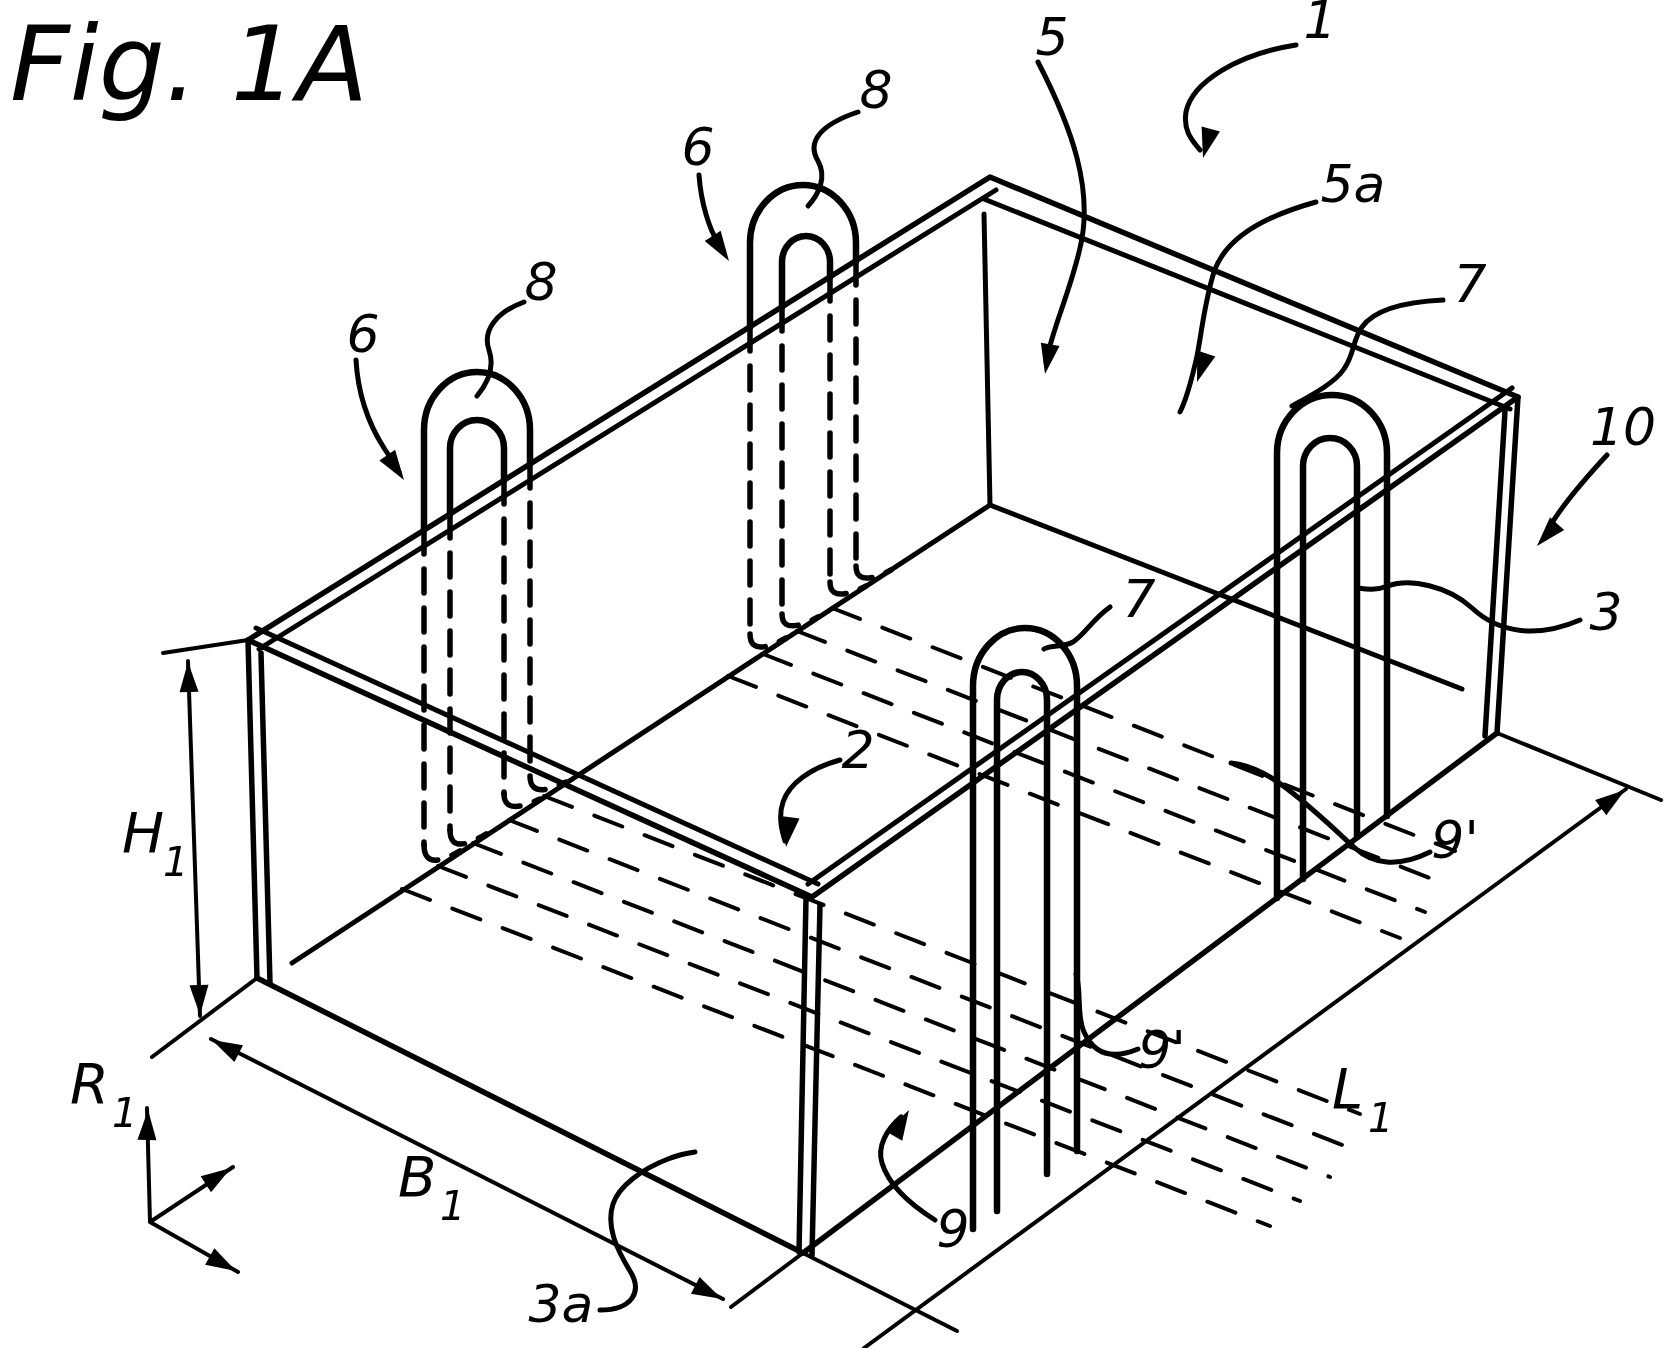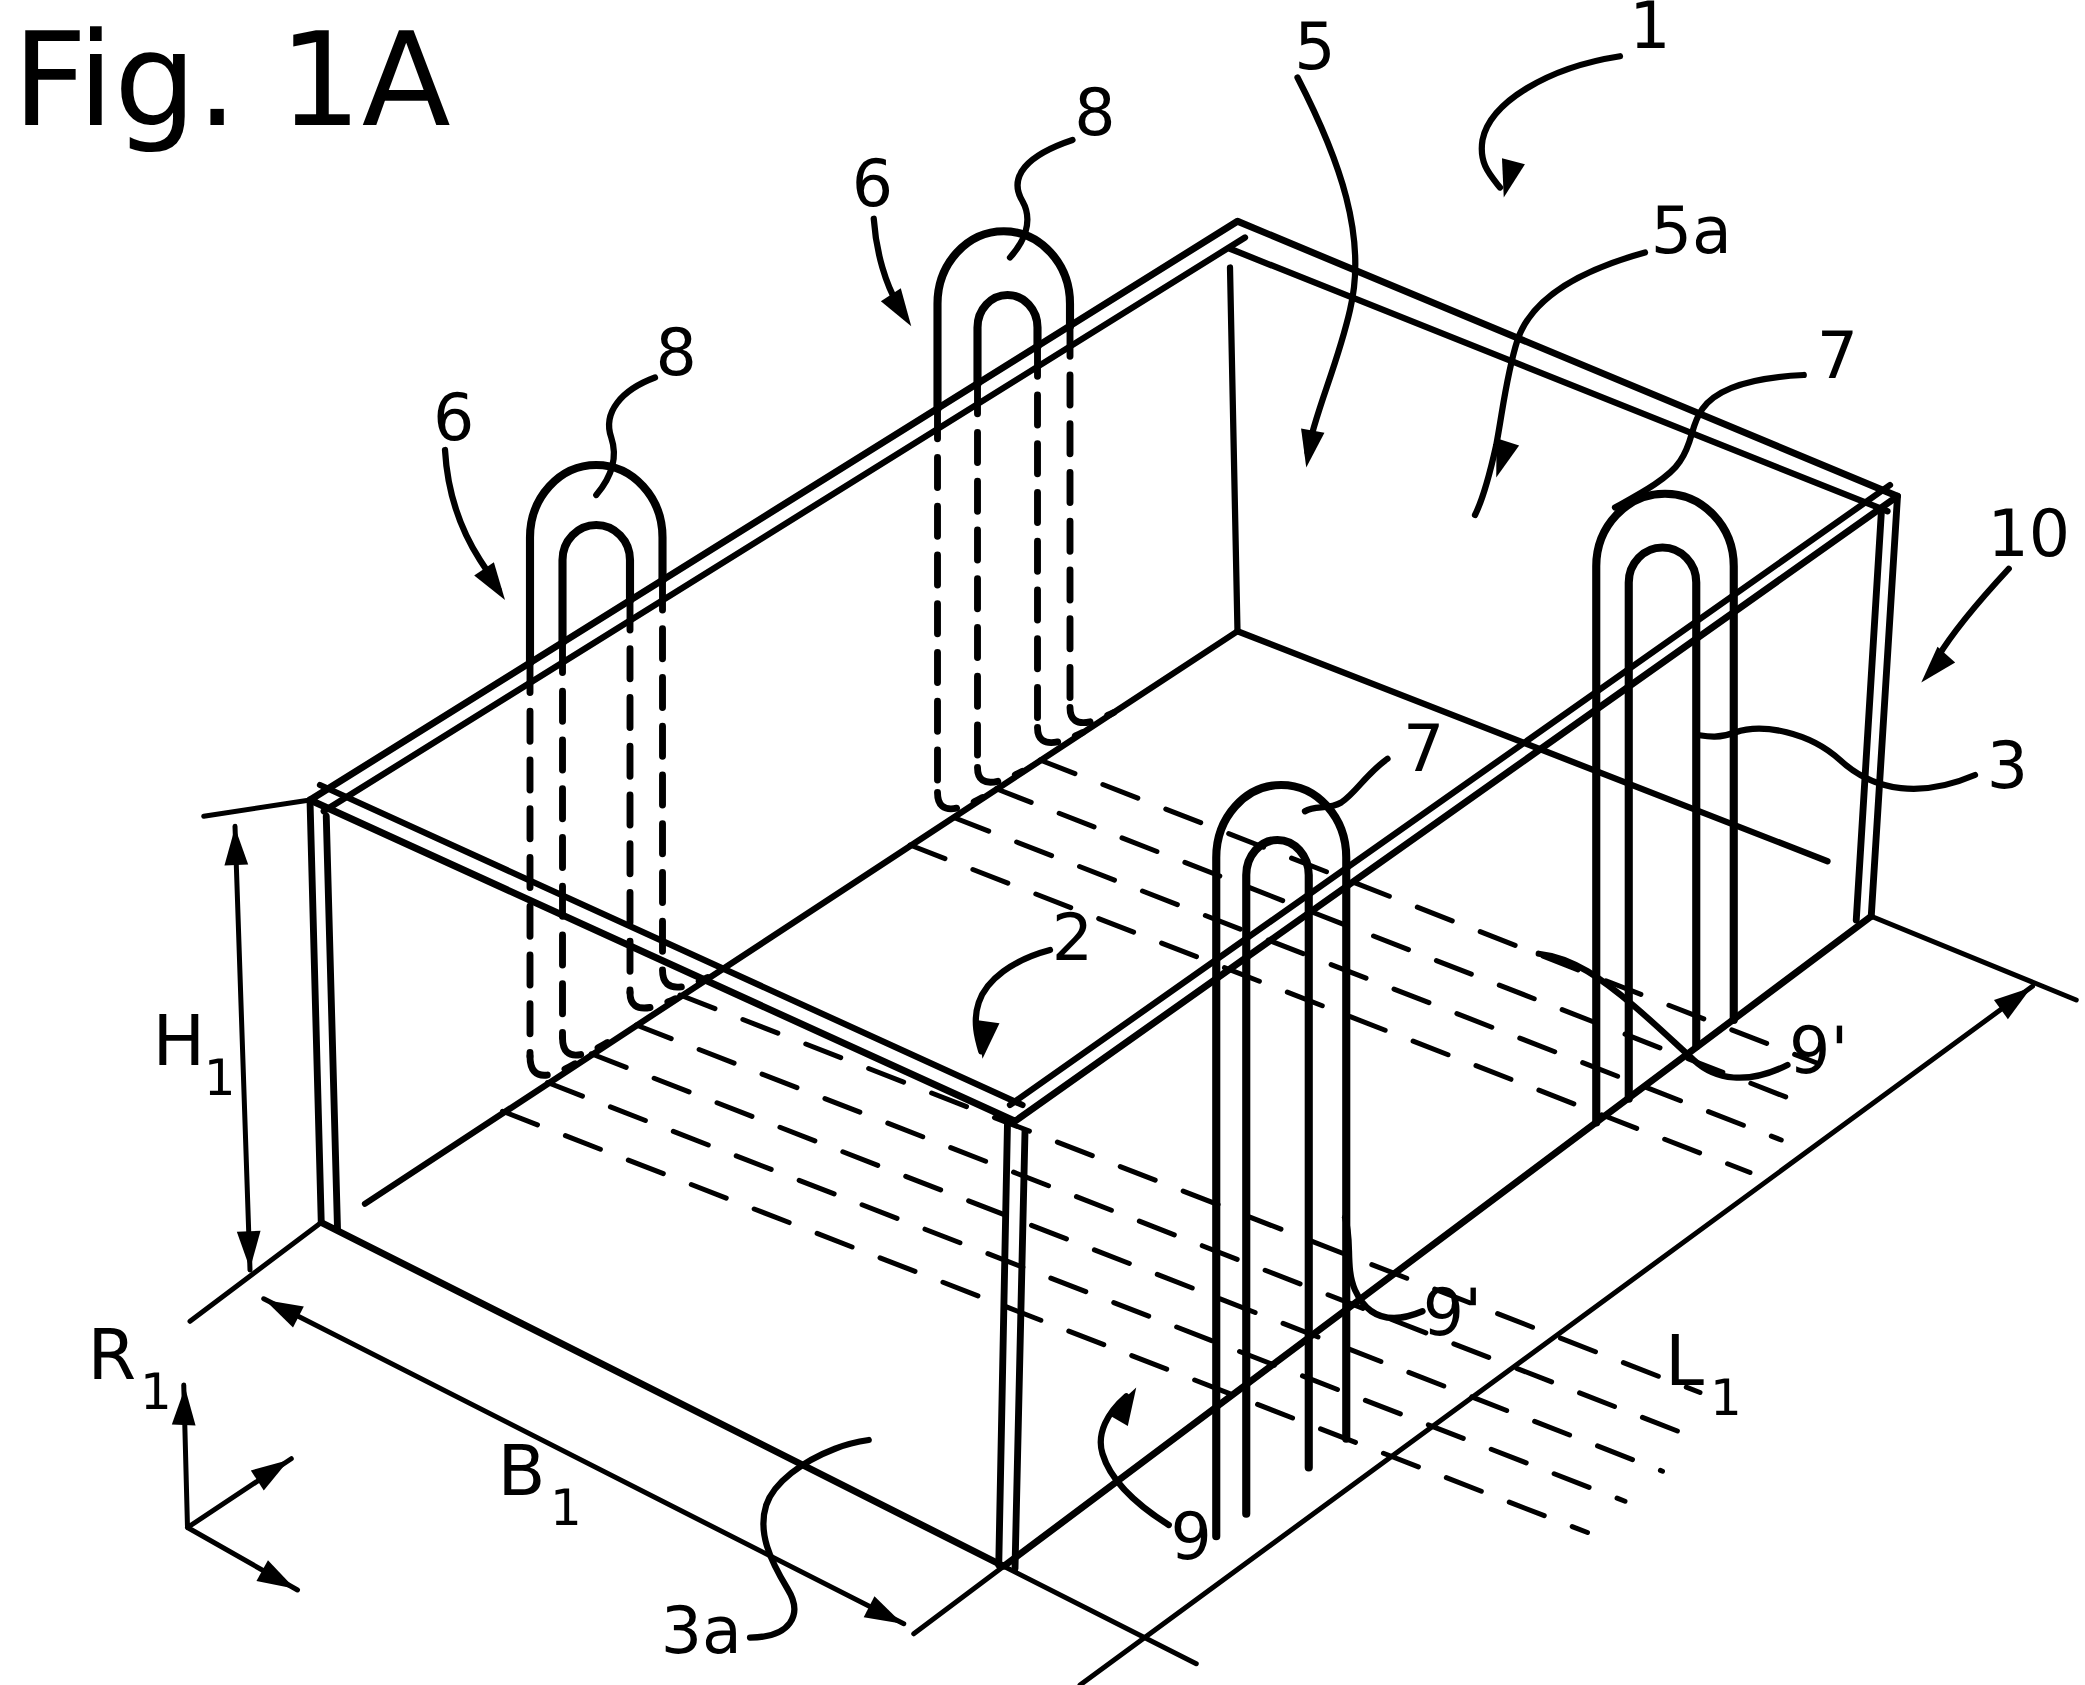--- a/index.html
+++ b/index.html
@@ -1,17 +1,17 @@
 <!DOCTYPE html>
 <html><head>
 <meta charset="utf-8">
 <style>
   html,body{margin:0;padding:0;background:#ffffff;}
   .page{width:1668px;height:1348px;position:relative;background:#ffffff;overflow:hidden;
-        font-family:"DejaVu Sans",sans-serif;}
+        font-family:"DejaVu Sans",sans-serif;font-style:italic;}
   svg{display:block;}
   .ink{stroke:#000000;fill:none;stroke-linecap:round;stroke-linejoin:round;}
   .w5{stroke-width:5;}
   .w55{stroke-width:5.5;}
   .w6{stroke-width:6.5;}
   .w4{stroke-width:4;}
   .dashStrap{stroke-dasharray:24 15;}
   .dashBand{stroke-dasharray:30 24;}
   .ah{fill:#000000;stroke:none;}
   text{fill:#000000;}

